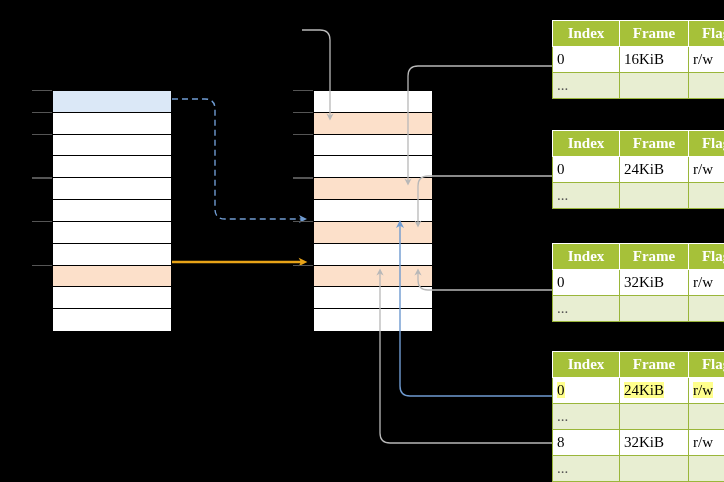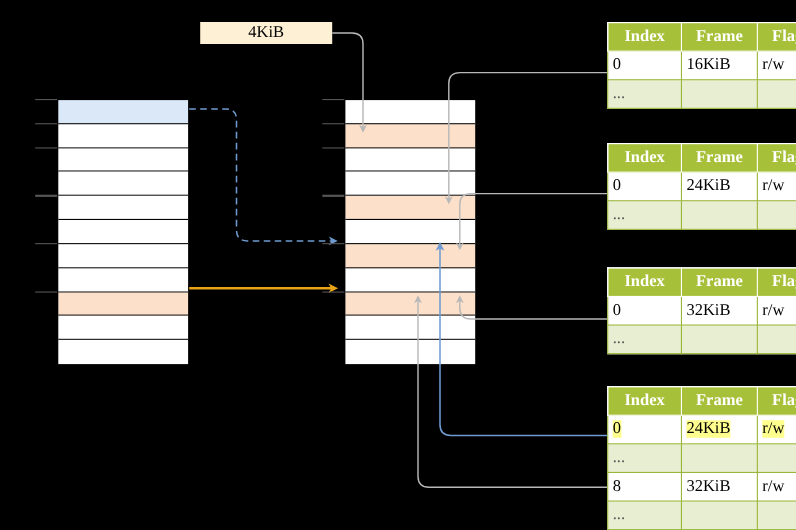--- a/index.html
+++ b/index.html
@@ -21,21 +21,20 @@
   .pt td.hl span{background:#ffff8d;}
   .lbl4k{position:absolute;background:#fdf0d5;color:#000;font-size:15px;
          text-align:center;line-height:20px;}
   .tick{position:absolute;background:#555;height:1.3px;}
 </style>
 </head>
 <body>
 
 <div id="stage">
 
-  <div class="lbl4k" style="left:182px;top:20px;width:120px;height:20px;">4KiB</div>
 
   <div class="memtable" id="left-col" style="left:52px;top:90px;width:120px;height:240px;">
       <div class="memrow" style="height: 21.8182px; background: rgb(219, 232, 247);"></div>
       <div class="memrow" style="height: 21.8182px; background: rgb(255, 255, 255);"></div>
       <div class="memrow" style="height: 21.8182px; background: rgb(255, 255, 255);"></div>
       <div class="memrow" style="height: 21.8182px; background: rgb(255, 255, 255);"></div>
       <div class="memrow" style="height: 21.8182px; background: rgb(255, 255, 255);"></div>
       <div class="memrow" style="height: 21.8182px; background: rgb(255, 255, 255);"></div>
       <div class="memrow" style="height: 21.8182px; background: rgb(255, 255, 255);"></div>
       <div class="memrow" style="height: 21.8182px; background: rgb(255, 255, 255);"></div>

